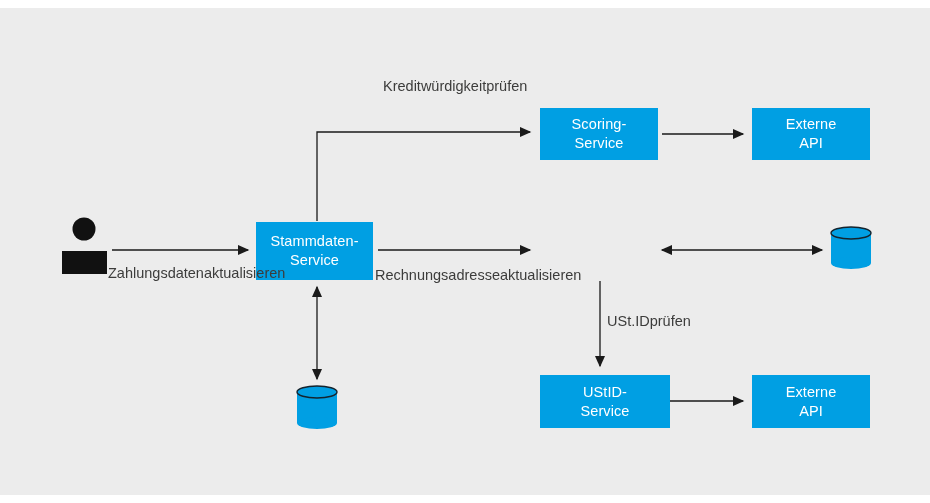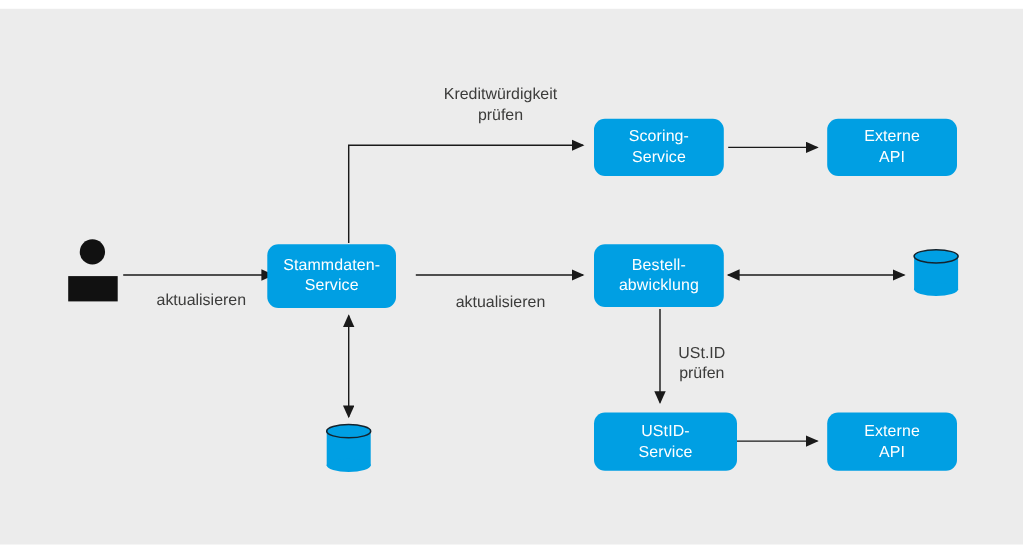--- a/index.html
+++ b/index.html
@@ -26,28 +26,27 @@
   }
   .node{
     position:absolute;
     background:var(--node-fill);
     color:var(--node-text);
     display:flex;flex-direction:column;
     align-items:center;justify-content:center;
     font-size:14.5px;line-height:19px;
     letter-spacing:.1px;
     text-align:center;
-    border-radius:10px;
   }
   .edge-label{
     position:absolute;
     color:var(--label-text);
     font-size:14.5px;line-height:19px;
     text-align:center;
-    display:flex;flex-direction:column;
+    display:flex;flex-direction:row;
   }
 </style>
 </head>
 <body>
 
 <div class="canvas">
   <div class="bg"></div>
 
   <svg class="layer" viewBox="0 0 930 503">
     <defs>
@@ -83,60 +82,58 @@
       <ellipse cx="317" cy="392" rx="20" ry="6" fill="#009fe3" stroke="#14242e" stroke-width="1.4"></ellipse>
     </g>
 
     <g>
       <rect x="831" y="233" width="40" height="30" fill="#009fe3"></rect>
       <ellipse cx="851" cy="263" rx="20" ry="6" fill="#009fe3"></ellipse>
       <ellipse cx="851" cy="233" rx="20" ry="6" fill="#009fe3" stroke="#14242e" stroke-width="1.4"></ellipse>
     </g>
   </svg>
 
-  <div class="node" style="left:243px;top:222px;width:117px;height:58px">
+  <div class="node" style="left:256px;top:222px;width:117px;height:58px">
     <span>Stammdaten-</span>
     <span>Service</span>
   </div>
 
   <div class="node" style="left:540px;top:108px;width:118px;height:52px">
     <span>Scoring-</span>
     <span>Service</span>
   </div>
 
   <div class="node" style="left:752px;top:108px;width:118px;height:52px">
     <span>Externe</span>
     <span>API</span>
   </div>
 
-  <div class="node" style="left:540px;top:222px;width:118px;height:57px">
-    <span>Bestell-</span>
-    <span>abwicklung</span>
-  </div>
 
   <div class="node" style="left:540px;top:375px;width:130px;height:53px">
     <span>UStID-</span>
     <span>Service</span>
   </div>
 
   <div class="node" style="left:752px;top:375px;width:118px;height:53px">
     <span>Externe</span>
     <span>API</span>
   </div>
 
   <div class="edge-label" style="left:108px;top:264px;width:150px">
+    <span>Zahlungsdaten</span>
     <span>aktualisieren</span>
   </div>
 
   <div class="edge-label" style="left:383px;top:77px;width:144px">
     <span>Kreditwürdigkeit</span>
     <span>prüfen</span>
   </div>
 
   <div class="edge-label" style="left:375px;top:266px;width:160px">
+    <span>Rechnungsadresse</span>
     <span>aktualisieren</span>
   </div>
 
   <div class="edge-label" style="left:607px;top:312px;width:62px">
     <span>USt.ID</span>
     <span>prüfen</span>
   </div>
 </div>
 
 </body></html>

